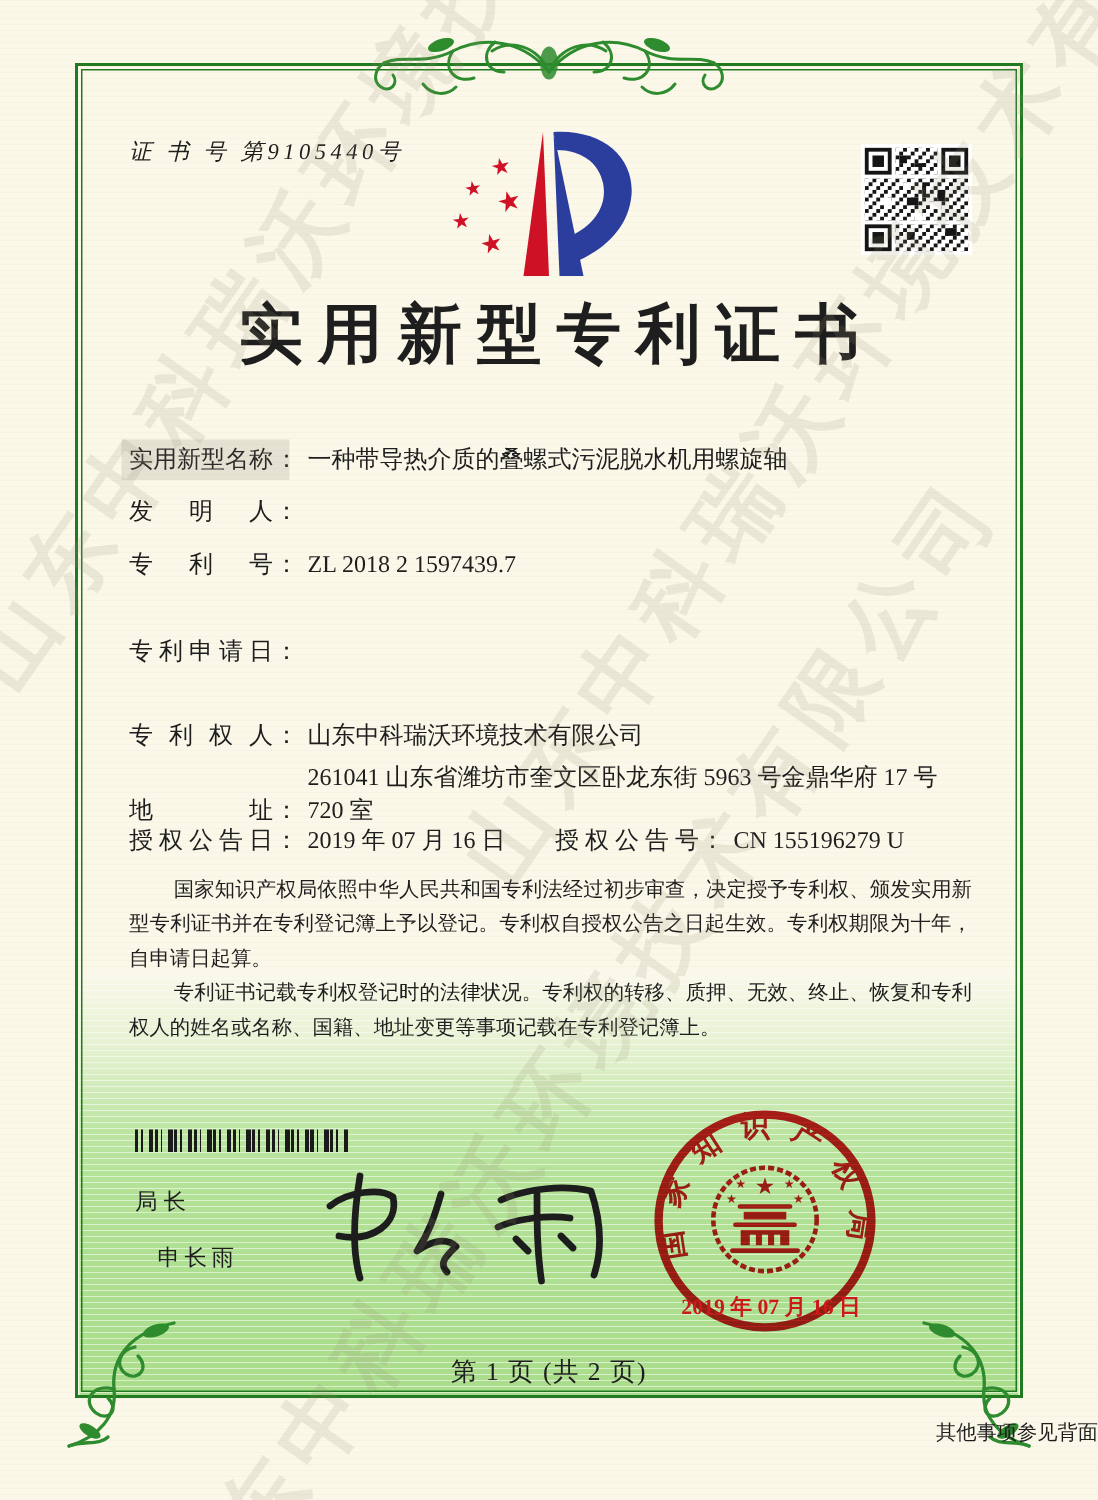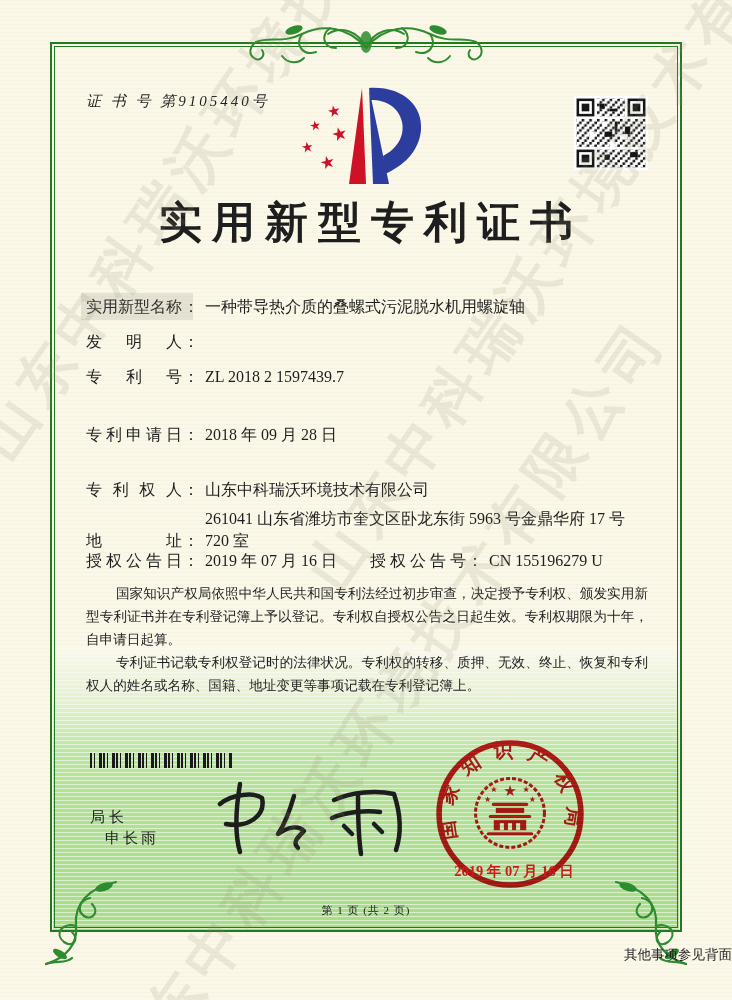--- a/index.html
+++ b/index.html
@@ -58,29 +58,29 @@
   
   .paragraphs{position:absolute; left:86px; top:583px; width:562px; z-index:4;
     font-size:13.6px; line-height:23px; text-align:justify;font-family:Liberation Mono, monospace;}
   .paragraphs p{margin:0; text-indent:2.2em;}
   
   .barcode{
     position:absolute; left:90px; top:753px; width:142px; height:15px; z-index:4;
     background:repeating-linear-gradient(90deg,#1a1a1a 0 2px, rgba(0,0,0,0) 2px 4px,
       #1a1a1a 4px 5px, rgba(0,0,0,0) 5px 9px, #1a1a1a 9px 12px, rgba(0,0,0,0) 12px 13px);
   }
-  .sig-title{position:absolute; left:90px; top:792px; font-size:15px; letter-spacing:4px; z-index:4;margin-top:16px;}
+  .sig-title{position:absolute; left:90px; top:792px; font-size:15px; letter-spacing:4px; z-index:4;}
   .sig-name{position:absolute; left:90px; top:829px; font-size:15px; letter-spacing:3px; z-index:4;margin-left:15px;}
   .sig-svg{position:absolute; left:198px; top:770px; z-index:4;}
   .seal{position:absolute; left:434px; top:738px; z-index:5; mix-blend-mode:multiply;}
   .seal-date{
     position:absolute; left:436px; top:862px; width:156px; z-index:5; text-align:center;
     color:#cc1a1a; font-size:14.5px; font-weight:bold; white-space:nowrap;
   }
-  .page-info{position:absolute; left:0; right:0; top:903px; text-align:center; font-size:11px; letter-spacing:1px; z-index:4;}
+  .page-info{position:absolute; left:0; right:0; top:903px; text-align:center; font-size:17px; letter-spacing:1px; z-index:4;}
   .back-note{position:absolute; left:0; right:0; top:946px; text-align:right; font-size:13.5px; z-index:4;}
 </style>
 </head>
 <body>
 
 <div class="page">
 
   <div class="wm wm1">山东中科瑞沃环境技术有限公司</div>
   <div class="wm wm2">山东中科瑞沃环境技术有限公司</div>
   <div class="wm wm3">山东中科瑞沃环境技术有限公司</div>
@@ -205,21 +205,20 @@
         <span class="fcolon">：</span>
     </div>
     <div class="frow r2">
       <span class="flabel">专利号</span>
         <span class="fcolon">：</span>
       <span class="fvalue">ZL 2018 2 1597439.7</span>
     </div>
     <div class="frow r3">
       <span class="flabel">专利申请日</span>
         <span class="fcolon">：</span>
-      <span class="fvalue">2018 年 09 月 28 日</span>
     </div>
     <div class="frow r4">
       <span class="flabel">专利权人</span>
         <span class="fcolon">：</span>
       <span class="fvalue">山东中科瑞沃环境技术有限公司</span>
     </div>
     <div class="frow r5">
       <span class="flabel">地址</span>
         <span class="fcolon">：</span>
       <span class="fvalue">261041 山东省潍坊市奎文区卧龙东街 5963 号金鼎华府 17 号 720 室</span>

